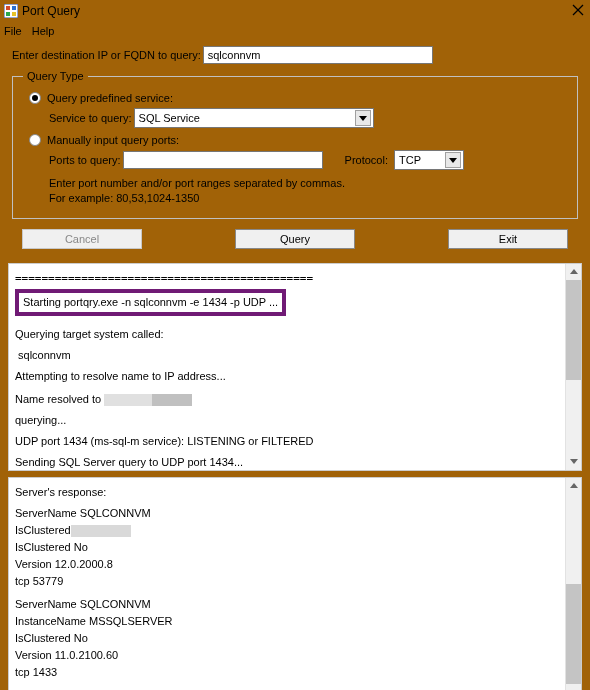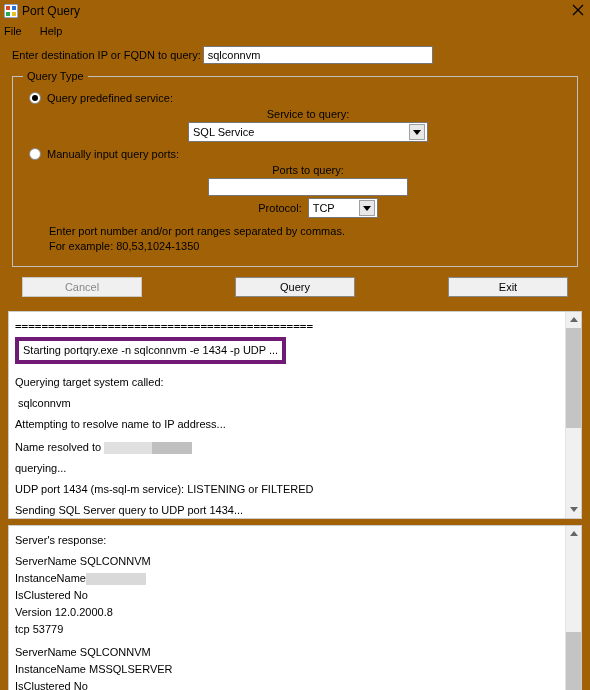--- a/index.html
+++ b/index.html
@@ -4,31 +4,31 @@
 <style>
   * { box-sizing: border-box; font-family: "Segoe UI", Tahoma, Arial, sans-serif; font-size: 11px; }
   html, body { margin: 0; padding: 0; background: #fff; color: #000; }
   .window { width: 590px; height: 690px; background: #a16207; position: relative; }
   .titlebar { height: 22px; display: flex; align-items: center; padding: 0 4px; }
   .tb-icon { width: 14px; height: 14px; margin-right: 4px; display:inline-block; }
   .tb-icon svg{display:block;}
   .tb-title { flex: 1; font-size: 12px; }
   .tb-close { width: 14px; height: 14px; cursor: pointer; }
   .tb-close svg{display:block;}
-  .menubar { height: 18px; padding: 0 4px; display: flex; gap: 18px; align-items: center; color:#000; }
+  .menubar { height: 18px; padding: 0 4px; display: flex; gap: 10px; align-items: center; color:#000; }
   .menubar span { cursor: default; }
   .content { padding: 6px 12px 6px 12px; }
   .row { display: flex; align-items: center; gap: 2px; margin-bottom: 6px; }
   .textin { border: 1px solid #767676; height: 18px; padding: 0 4px; background:#fff; }
   fieldset.qtype { border: 1px solid #c0c0c0; padding: 6px 10px 12px 10px; margin: 0 0 6px 0; position:relative; }
   fieldset.qtype legend { padding: 0 4px; color:#000; }
   .radio-row { display: flex; align-items: flex-start; gap: 6px; margin: 4px 0 4px 6px; }
   .radio { width:12px; height:12px; border:1px solid #888; border-radius:50%; display:inline-flex; align-items:center; justify-content:center; background:#fff; }
   .radio.on::after{content:""; width:6px; height:6px; border-radius:50%; background:#000;}
-  .indent { margin-left: 26px; flex-direction: column; }
+  .indent { margin-left: 26px; }
   .select { border:1px solid #767676; height:20px; background:#fff; display:flex; align-items:center; padding:0 2px 0 4px; }
   .select .val{flex:1;}
   .select .arrow{width:16px;height:16px;border:1px solid #a0a0a0;display:flex;align-items:center;justify-content:center;background:#e8e8e8;}
   .select .arrow::after{content:"";border-left:4px solid transparent;border-right:4px solid transparent;border-top:5px solid #000;}
   .hint { color:#000; margin:6px 0 0 26px; line-height:1.35;}
   .btnrow { display:flex; justify-content:space-between; gap:10px; padding:4px 10px 6px 10px; }
   .btn { width:120px; height:20px; border:1px solid #888; background:#f0f0f0; display:flex; align-items:center; justify-content:center; cursor:pointer; }
   .btn.disabled{ color:#888; border-color:#c8c8c8; }
   .section-label{ padding:2px 12px 2px 12px; }
   .result { position:relative; border:1px solid #ccc; margin:2px 8px 6px 8px; padding:6px 20px 6px 6px; height:208px; overflow:hidden; background:#fff; }
@@ -151,21 +151,21 @@
       <div class="btnup"></div>
       <div class="thumb" style="top:16px;height:100px"></div>
       <div class="btndn"></div>
     </div>
   </div>
 
   <div class="result2">
     <div class="pline">Server's response:</div>
     <div style="height:4px"></div>
     <div class="pline">ServerName SQLCONNVM</div>
-    <div class="pline"><span>InstanceName</span><span class="redacted red-c"></span></div>
+    <div class="pline"><span>IsClustered</span><span class="redacted red-c"></span></div>
     <div class="pline">IsClustered No</div>
     <div class="pline">Version 12.0.2000.8</div>
     <div class="pline">tcp 53779</div>
     <div style="height:6px"></div>
     <div class="pline">ServerName SQLCONNVM</div>
     <div class="pline">InstanceName MSSQLSERVER</div>
     <div class="pline">IsClustered No</div>
     <div class="pline">Version 11.0.2100.60</div>
     <div class="pline">tcp 1433</div>
 

